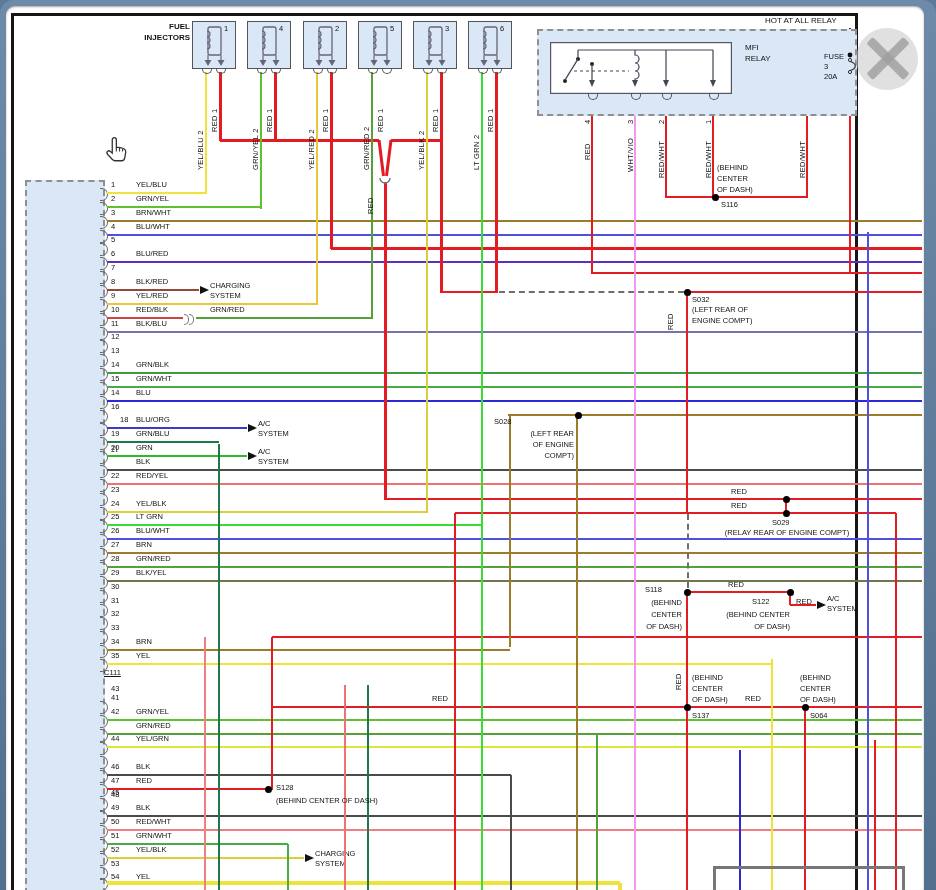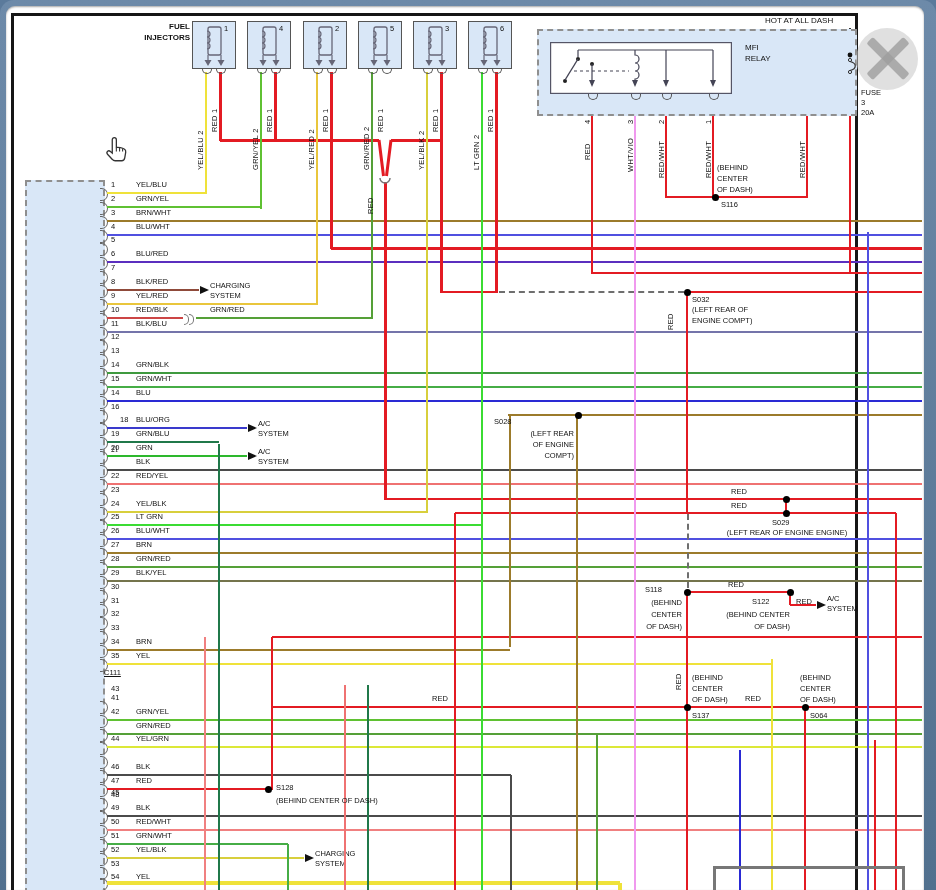--- a/index.html
+++ b/index.html
@@ -365,28 +365,28 @@
       <circle cx="28" cy="17" r="2" fill="#222"></circle>
       <circle cx="15" cy="39" r="2" fill="#222"></circle>
       <path d="M28 17 L15 38" stroke="#445" stroke-width="1.4"></path>
       <circle cx="42" cy="22" r="2" fill="#222"></circle>
       <path d="M42 22 V38" stroke="#445" stroke-width="1.2"></path>
       <path d="M24 29 H79" stroke="#445" stroke-width="1.1" stroke-dasharray="3 3"></path>
       <path d="M85 8 V13 a4 4 0 0 1 0 8 a4 4 0 0 1 0 8 a4 4 0 0 1 0 8 V38" stroke="#445" stroke-width="1.2" fill="none"></path>
       <path d="M39 38 H45 L42 45 Z M82 38 H88 L85 45 Z M113 38 H119 L116 45 Z M160 38 H166 L163 45 Z" fill="#445"></path>
     </svg>
     <div class="lbl" style="left: 745px; top: 42px; line-height: 11px; font-size: 8px;">MFI<br>RELAY</div>
-    <div class="lbl" style="left: 765px; top: 16px; font-size: 8px;">HOT AT ALL DASH</div>
+    <div class="lbl" style="left: 765px; top: 16px; font-size: 8px;">HOT AT ALL RELAY</div>
     <svg width="20" height="26" viewBox="0 0 20 26" style="position: absolute; left: 840px; top: 52px;">
       <circle cx="10" cy="3" r="2.4" fill="#111"></circle>
       <circle cx="10" cy="8" r="1.6" fill="none" stroke="#333"></circle>
       <circle cx="10" cy="20" r="1.6" fill="none" stroke="#333"></circle>
       <path d="M10 9.5 C17 11 17 17 10 18.5" fill="none" stroke="#333" stroke-width="1.2"></path>
     </svg>
-    <div class="lbl" style="left: 861px; top: 52px; line-height: 10px; margin-top: 36px;">FUSE<br>3<br>20A</div>
+    <div class="lbl" style="left: 824px; top: 52px; line-height: 10px;">FUSE<br>3<br>20A</div>
     <div class="cup" style="left: 588px; top: 94px; width: 8px; height: 5px;"></div>
     <div class="vlbl" style="left: 583px; top: 124px;">4</div>
     <div class="cup" style="left: 631px; top: 94px; width: 8px; height: 5px;"></div>
     <div class="vlbl" style="left: 626px; top: 124px;">3</div>
     <div class="cup" style="left: 662px; top: 94px; width: 8px; height: 5px;"></div>
     <div class="vlbl" style="left: 657px; top: 124px;">2</div>
     <div class="cup" style="left: 709px; top: 94px; width: 8px; height: 5px;"></div>
     <div class="vlbl" style="left: 704px; top: 124px;">1</div>
     <div class="vlbl" style="left: 583px; top: 160px;">RED</div>
     <div class="vlbl" style="left: 626px; top: 172px;">WHT/VIO</div>
@@ -401,21 +401,21 @@
     <div class="lbl" style="left: 717px; top: 162px; line-height: 11px;">(BEHIND<br>CENTER<br>OF DASH)</div>
     <div class="dot" style="left: 683.5px; top: 288.5px;"></div>
     <div class="lbl" style="left: 692px; top: 295px;">S032</div>
     <div class="lbl" style="left: 692px; top: 305px; line-height: 10.5px;">(LEFT REAR OF<br>ENGINE COMPT)</div>
     <div class="dot" style="left: 574.5px; top: 411.5px;"></div>
     <div class="lbl" style="left: 494px; top: 417px;">S028</div>
     <div class="lbl" style="left: 494px; top: 428px; line-height: 11px; width: 80px; text-align: right;">(LEFT REAR<br>OF ENGINE<br>COMPT)</div>
     <div class="dot" style="left: 782.5px; top: 495.5px;"></div>
     <div class="dot" style="left: 782.5px; top: 509.5px;"></div>
     <div class="lbl" style="left: 772px; top: 518px;">S029</div>
-    <div class="lbl" style="left: 712px; top: 528px; line-height: 10.5px; width: 150px; text-align: center;">(LEFT REAR OF ENGINE ENGINE)</div>
+    <div class="lbl" style="left: 712px; top: 528px; line-height: 10.5px; width: 150px; text-align: center;">(RELAY REAR OF ENGINE COMPT)</div>
     <div class="dot" style="left: 683.5px; top: 588.5px;"></div>
     <div class="lbl" style="left: 645px; top: 585px;">S118</div>
     <div class="lbl" style="left: 600px; top: 597px; line-height: 12px; width: 82px; text-align: right;">(BEHIND<br>CENTER<br>OF DASH)</div>
     <div class="dot" style="left: 786.5px; top: 588.5px;"></div>
     <div class="lbl" style="left: 752px; top: 597px;">S122</div>
     <div class="lbl" style="left: 690px; top: 609px; line-height: 12px; width: 100px; text-align: right;">(BEHIND CENTER<br>OF DASH)</div>
     <div class="dot" style="left: 683.5px; top: 703.5px;"></div>
     <div class="lbl" style="left: 692px; top: 711px;">S137</div>
     <div class="lbl" style="left: 692px; top: 672px; line-height: 11px; width: 70px; text-align: left;">(BEHIND<br>CENTER<br>OF DASH)</div>
     <div class="dot" style="left: 801.5px; top: 703.5px;"></div>

